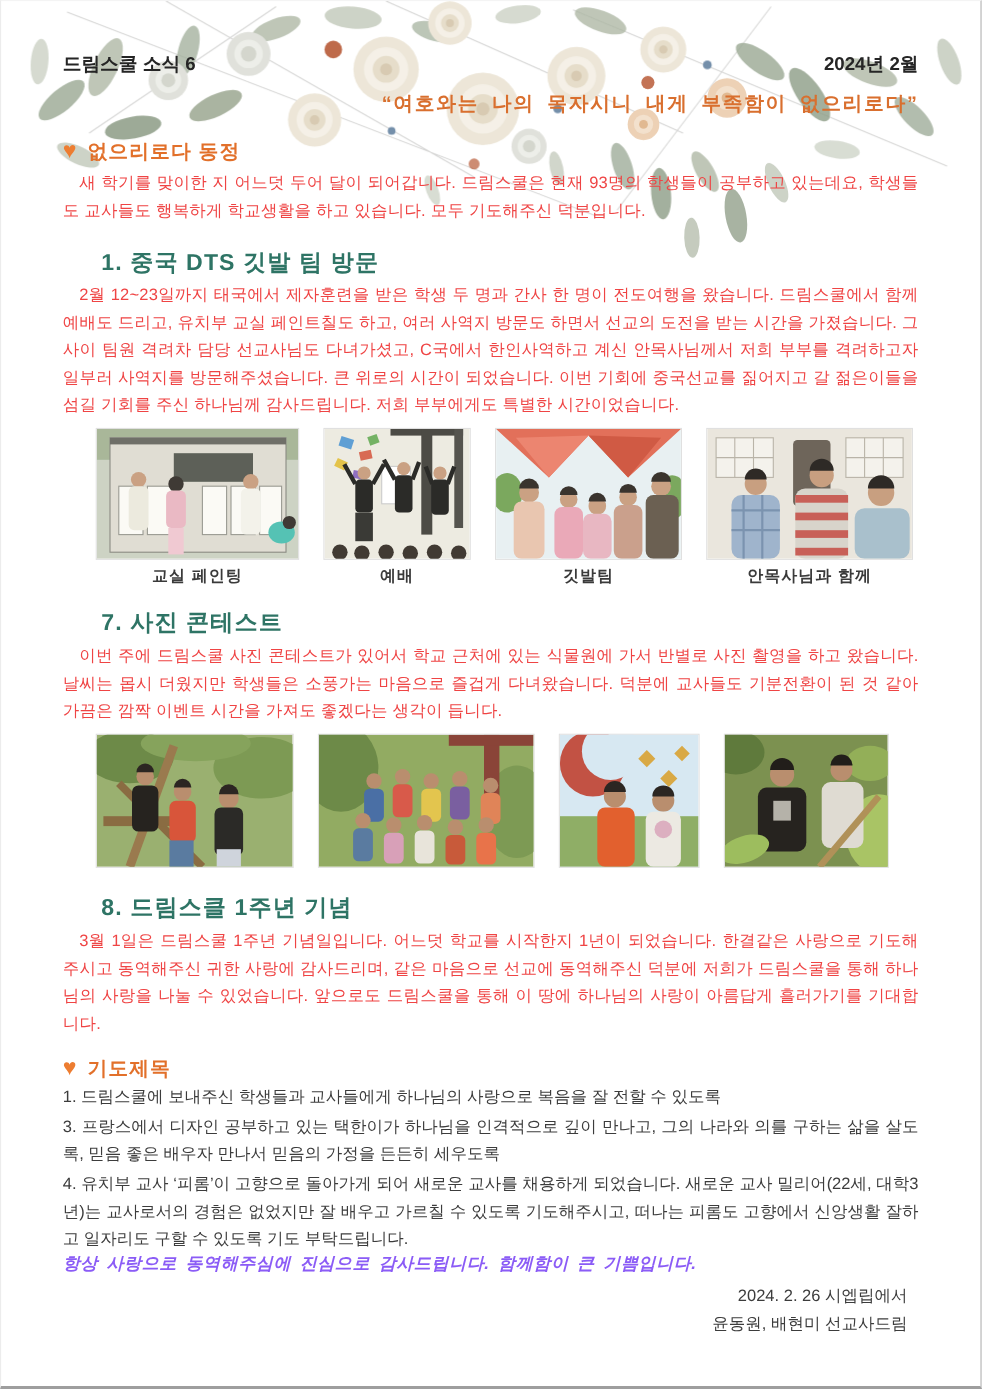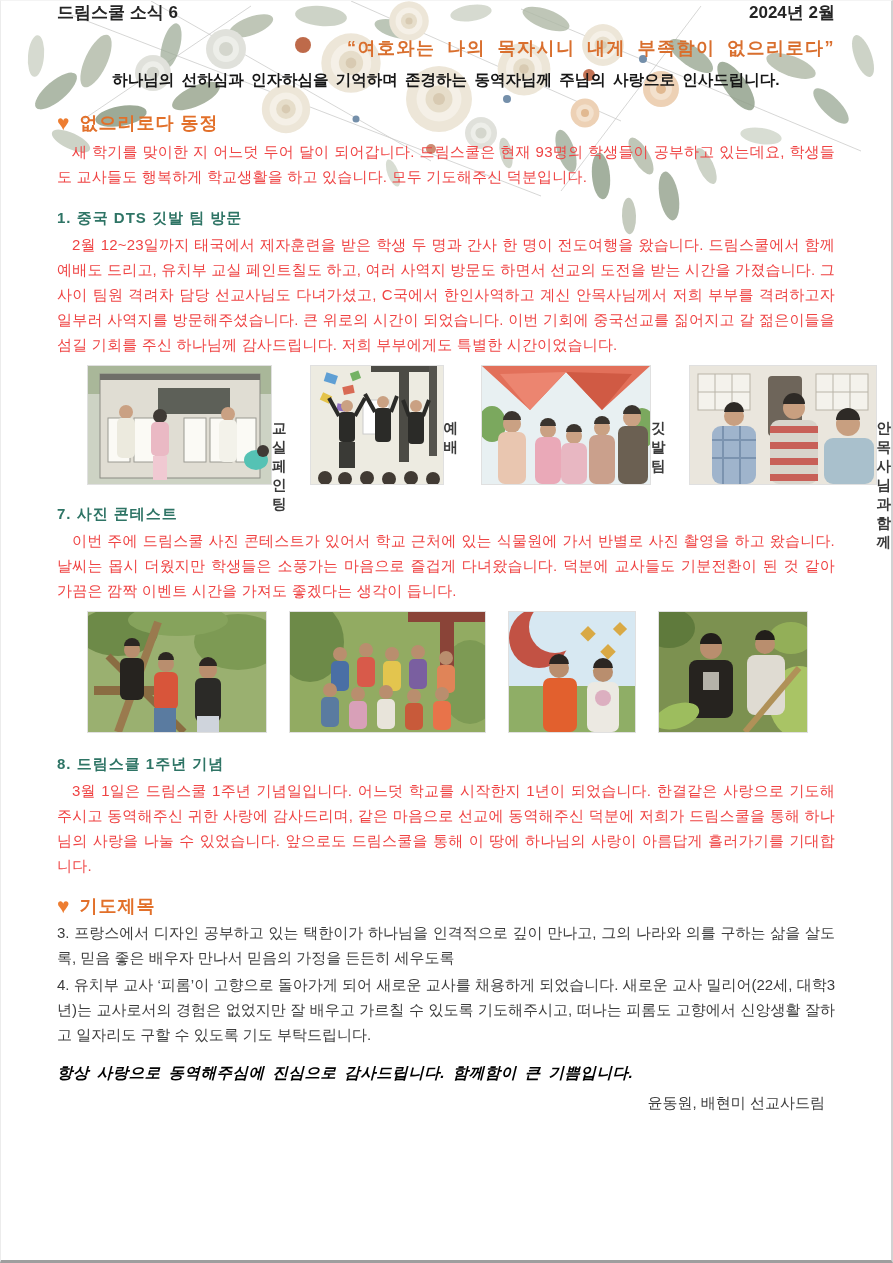--- a/index.html
+++ b/index.html
@@ -5,41 +5,41 @@
   html,body{margin:0;padding:0;background:#ffffff;}
   .page{
     position:relative;width:893px;height:1263px;box-sizing:border-box;
     background:#fff;color:#3c3c3c;overflow:hidden;
     font-family:"Liberation Sans","DejaVu Sans",sans-serif;
     border-left:1px solid #ececec;border-right:2px solid #d2d2d2;
     border-bottom:3px solid #9e9e9e;border-top:1px solid #f4f4f4;
   }
   .floral{position:absolute;top:0;left:0;pointer-events:none;}
   .content{position:relative;padding:0 56px;z-index:2;}
-  .titlebar{display:flex;justify-content:space-between;align-items:baseline;
+  .titlebar{display:flex;justify-content:space-between;align-items:baseline;padding-top:46px;
     font-size:17px;font-weight:bold;color:#252525;}
   .verse{margin-top:12px;text-align:right;font-size:18px;font-weight:bold;color:#d96f2e;
     letter-spacing:1.5px;word-spacing:5px;}
   .greeting{margin-top:10px;text-align:center;font-size:15.5px;font-weight:bold;color:#161616;
     word-spacing:3px;}
   .sec-orange{margin-top:20px;display:flex;align-items:center;gap:9px;
     color:#e2702a;font-size:18px;font-weight:bold;letter-spacing:1px;}
   .heart{font-size:21px;line-height:18px;color:#ed7d31;}
   .para{margin-top:4px;font-size:15px;line-height:25px;text-align:justify;text-indent:15px;
     color:#ef4444;letter-spacing:0.2px;}
-  .sec-teal{margin-top:20px;color:#2e7465;font-size:15px;font-weight:bold;letter-spacing:1px;}
+  .sec-teal{margin-top:20px;color:#2e7465;font-size:21px;font-weight:bold;letter-spacing:1px;margin-left:35px;}
   .sec-teal.anniv{margin-top:22px;}
   .figrow{display:flex;gap:22px;margin-top:8px;margin-left:30px;align-items:flex-start;}
-  .fig{display:flex;flex-direction:row;align-items:center;}
+  .fig{display:flex;flex-direction:column;align-items:center;}
   .photo{border:1px solid #e0e0e0;line-height:0;background:#fff;}
   .photo svg{display:block;}
   .caption{margin-top:5px;font-size:14.5px;font-weight:bold;color:#3a3a3a;letter-spacing:1px;height:18px;}
   .prayer-list{margin-top:2px;}
   .prayer-item{font-size:15px;line-height:25px;margin-top:2px;text-align:justify;color:#3c3c3c;}
-  .closing{margin-top:16px;color:#000000;font-size:15.5px;font-weight:bold;font-style:italic;
+  .closing{color:#8b5cf6;font-size:15.5px;font-weight:bold;font-style:italic;
     letter-spacing:0.5px;word-spacing:3px;}
   .signoff{margin-top:6px;text-align:right;font-size:15px;line-height:25px;color:#3c3c3c;
     padding-right:10px;}
 </style>
 </head>
 <body>
 
 <div class="page">
 
   <svg class="floral" width="893" height="235" viewBox="0 0 893 235" aria-hidden="true">
@@ -111,21 +111,20 @@
   </svg>
 
   <div class="content">
 
     <div class="titlebar">
       <span>드림스쿨 소식 6</span>
       <span>2024년 2월</span>
     </div>
 
     <div class="verse">“여호와는 나의 목자시니 내게 부족함이 없으리로다”</div>
-    <div class="greeting">하나님의 선하심과 인자하심을 기억하며 존경하는 동역자님께 주님의 사랑으로 인사드립니다.</div>
 
     <div class="sec-orange">
       <span class="heart">♥</span>
       <span>없으리로다 동정</span>
     </div>
     <div class="para">새 학기를 맞이한 지 어느덧 두어 달이 되어갑니다. 드림스쿨은 현재 93명의 학생들이 공부하고 있는데요, 학생들도 교사들도 행복하게 학교생활을 하고 있습니다. 모두 기도해주신 덕분입니다.</div>
 
     <div class="sec-teal">1. 중국 DTS 깃발 팀 방문</div>
     <div class="para">2월 12~23일까지 태국에서 제자훈련을 받은 학생 두 명과 간사 한 명이 전도여행을 왔습니다. 드림스쿨에서 함께 예배도 드리고, 유치부 교실 페인트칠도 하고, 여러 사역지 방문도 하면서 선교의 도전을 받는 시간을 가졌습니다. 그 사이 팀원 격려차 담당 선교사님도 다녀가셨고, C국에서 한인사역하고 계신 안목사님께서 저희 부부를 격려하고자 일부러 사역지를 방문해주셨습니다. 큰 위로의 시간이 되었습니다. 이번 기회에 중국선교를 짊어지고 갈 젊은이들을 섬길 기회를 주신 하나님께 감사드립니다. 저희 부부에게도 특별한 시간이었습니다.</div>
 
@@ -368,24 +367,26 @@
     </div>
 
     <div class="sec-teal anniv">8. 드림스클 1주년 기념</div>
     <div class="para">3월 1일은 드림스쿨 1주년 기념일입니다. 어느덧 학교를 시작한지 1년이 되었습니다. 한결같은 사랑으로 기도해주시고 동역해주신 귀한 사랑에 감사드리며, 같은 마음으로 선교에 동역해주신 덕분에 저희가 드림스쿨을 통해 하나님의 사랑을 나눌 수 있었습니다. 앞으로도 드림스쿨을 통해 이 땅에 하나님의 사랑이 아름답게 흘러가기를 기대합니다.</div>
 
     <div class="sec-orange" style="margin-top:16px;">
       <span class="heart">♥</span>
       <span>기도제목</span>
     </div>
     <div class="prayer-list">
+      <div class="prayer-item">1. 드림스쿨에 보내주신 학생들과 교사들에게 하나님의 사랑으로 복음을 잘 전할 수 있도록</div>
       <div class="prayer-item">3. 프랑스에서 디자인 공부하고 있는 택한이가 하나님을 인격적으로 깊이 만나고, 그의 나라와 의를 구하는 삶을 살도록, 믿음 좋은 배우자 만나서 믿음의 가정을 든든히 세우도록</div>
       <div class="prayer-item">4. 유치부 교사 ‘피롬’이 고향으로 돌아가게 되어 새로운 교사를 채용하게 되었습니다. 새로운 교사 밀리어(22세, 대학3년)는 교사로서의 경험은 없었지만 잘 배우고 가르칠 수 있도록 기도해주시고, 떠나는 피롬도 고향에서 신앙생활 잘하고 일자리도 구할 수 있도록 기도 부탁드립니다.</div>
     </div>
 
     <div class="closing">항상 사랑으로 동역해주심에 진심으로 감사드립니다. 함께함이 큰 기쁨입니다.</div>
 
     <div class="signoff">
+      <div>2024. 2. 26 시엡립에서</div>
       <div>윤동원, 배현미 선교사드림</div>
     </div>
 
   </div>
 </div>
 
 </body></html>

